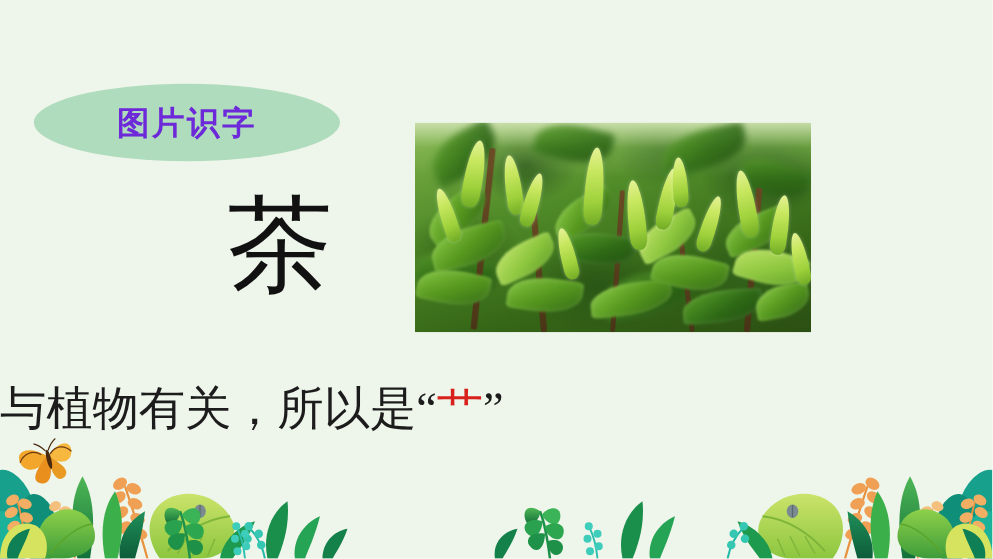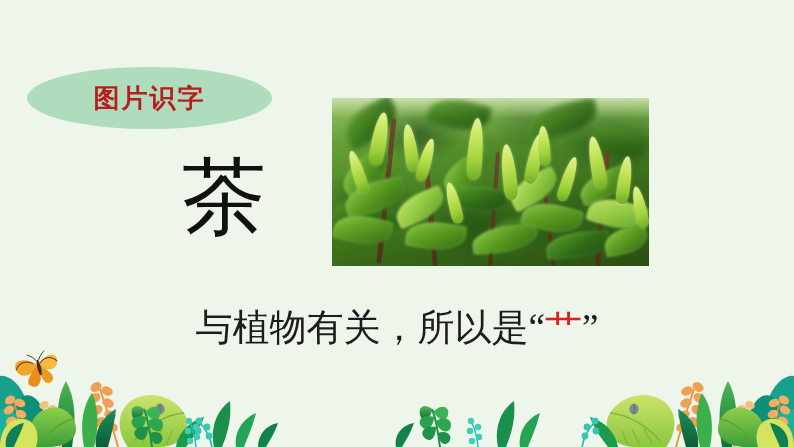--- a/index.html
+++ b/index.html
@@ -30,21 +30,21 @@
     background: #aedcbc;
     border-radius: 50% / 50%;
     display: flex;
     align-items: center;
     justify-content: center;
   }
   #title-pill-label {
     font-family: "Liberation Sans", "DejaVu Sans", sans-serif;
     font-size: 26px;
     font-weight: 700;
-    color: #b91c1c;
+    color: #6d28d9;
     letter-spacing: 2px;
     line-height: 1;
     white-space: nowrap;
   }
 
   
   #big-char {
     position: absolute;
     left: 178px;
     top: 156px;
@@ -115,21 +115,20 @@
   }
   .blurred { filter: blur(2.4px); opacity: 0.85; }
   .soft    { filter: blur(0.8px); }
 
   
   #caption {
     position: absolute;
     left: 0;
     top: 306px;
     width: 794px;
-    text-align: center;
     font-family: "Liberation Serif", "DejaVu Serif", serif;
     font-size: 37px;
     line-height: 1.2;
     color: #1c1c1c;
     white-space: nowrap;
   }
   #caption .hl { color: #d8201c; }
   #caption .qt { color: #1c1c1c; }
 
   

